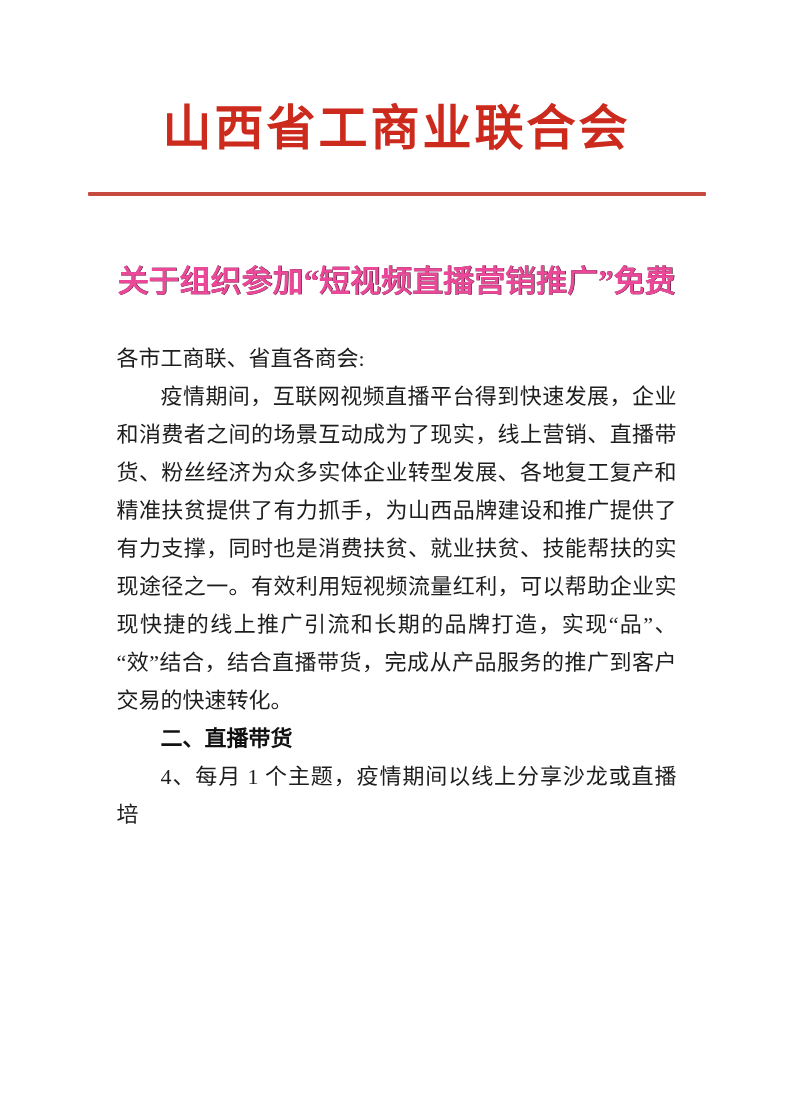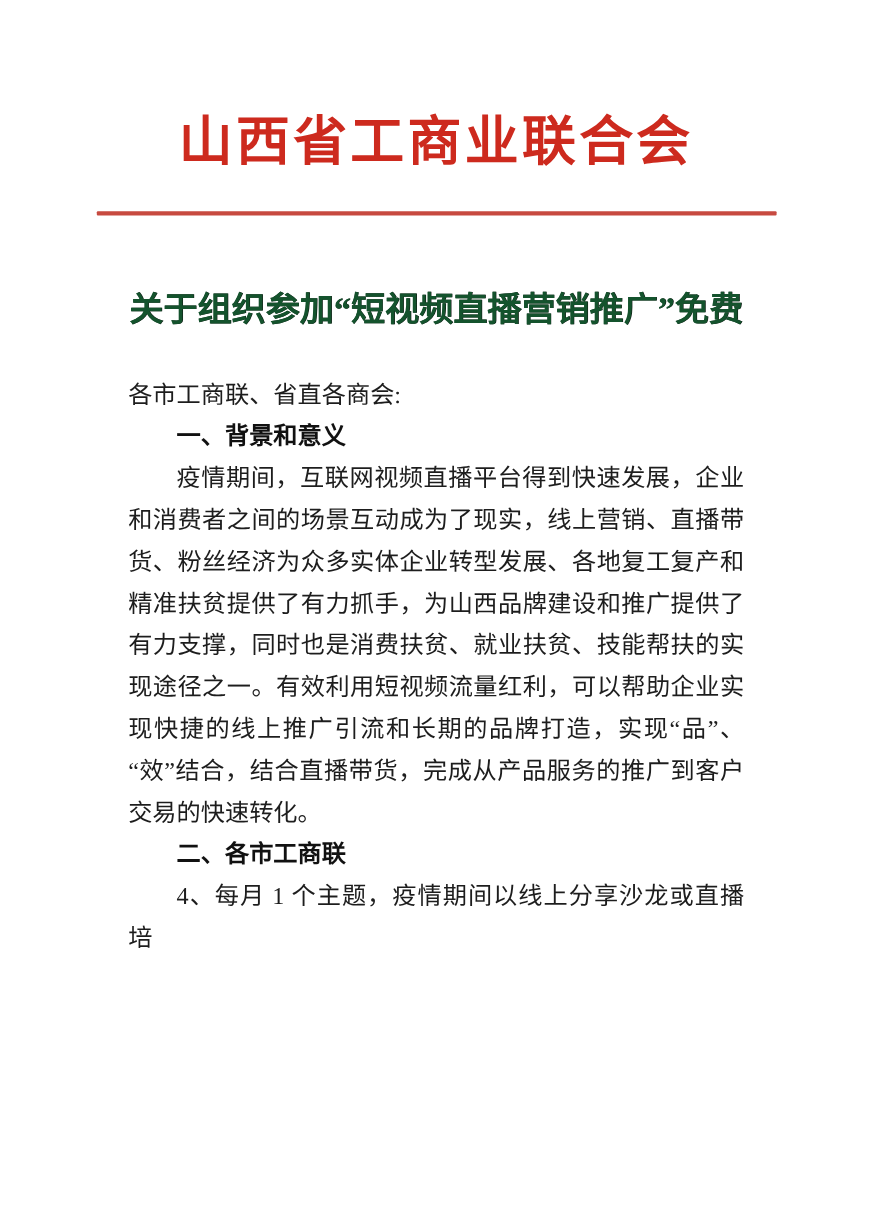--- a/index.html
+++ b/index.html
@@ -32,21 +32,21 @@
     background: var(--rule-red, #c74a40);
     border-radius: 1px;
   }
   
   .doc-title {
     margin-top: 64px;
     text-align: center;
     font-weight: bold;
     font-size: 31px;
     line-height: 44px;
-    color: #14532d;
+    color: #ec4899;
     font-family: "Liberation Serif", "DejaVu Serif", serif;
     text-shadow: 0.4px 0 0 #0f0f0f; 
   }
   
   .doc-body {
     width: 560px;
     margin: 36px auto 0 auto;
     font-size: 22px;
     line-height: 38px;
     text-align: justify;
@@ -75,23 +75,22 @@
 
   <div class="doc-title">
     <div>关于组织参加“短视频直播营销推广”免费</div>
   </div>
 
   <div class="doc-body">
 
     <p class="salutation">各市工商联、省直各商会:</p>
 
 
-    <h3 class="section-heading">一、背景和意义</h3>
 
     <p class="para">疫情期间，互联网视频直播平台得到快速发展，企业和消费者之间的场景互动成为了现实，线上营销、直播带货、粉丝经济为众多实体企业转型发展、各地复工复产和精准扶贫提供了有力抓手，为山西品牌建设和推广提供了有力支撑，同时也是消费扶贫、就业扶贫、技能帮扶的实现途径之一。有效利用短视频流量红利，可以帮助企业实现快捷的线上推广引流和长期的品牌打造，实现“品”、“效”结合，结合直播带货，完成从产品服务的推广到客户交易的快速转化。</p>
 
-    <h3 class="section-heading">二、各市工商联</h3>
+    <h3 class="section-heading">二、直播带货</h3>
 
     <p class="para">4、每月 1 个主题，疫情期间以线上分享沙龙或直播培</p>
 
   </div>
 
 </div>
 
 </body></html>

